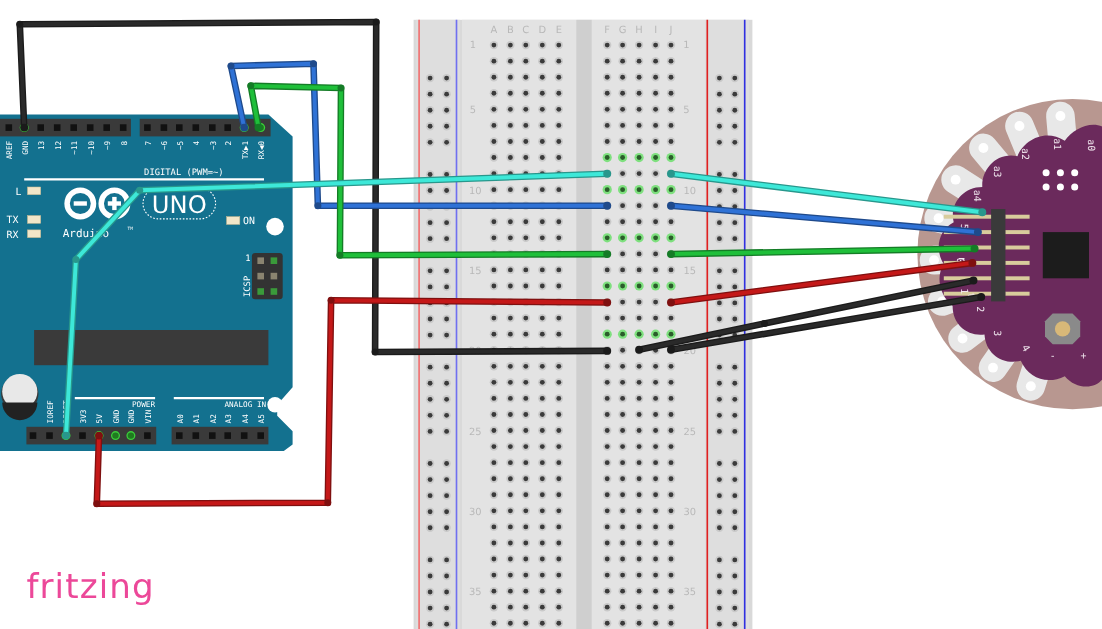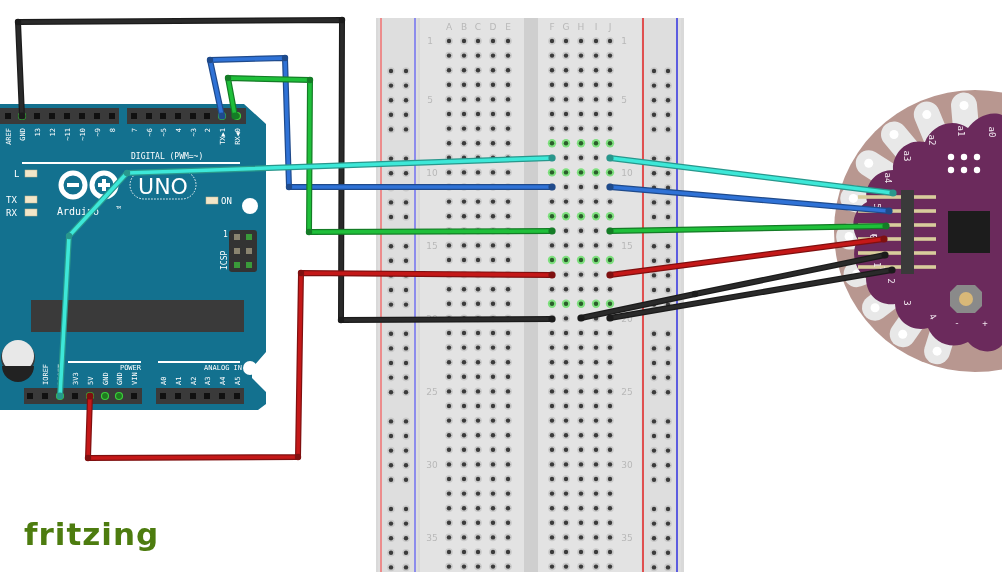--- a/index.html
+++ b/index.html
@@ -1,21 +1,21 @@
 <!DOCTYPE html>
 <html><head>
 <meta charset="utf-8">
 <style>
   html,body{margin:0;padding:0;background:#ffffff;}
   body{width:1002px;height:572px;overflow:hidden;position:relative;font-family:"DejaVu Sans",sans-serif;}
   #canvas{position:absolute;left:0;top:0;}
   .lbl{font-family:"DejaVu Sans Mono",monospace;fill:#ffffff;}
   .bb-lbl{font-family:"DejaVu Sans",sans-serif;fill:#b8b8b8;font-size:9px;}
   .lp-lbl{font-family:"DejaVu Sans Mono",monospace;fill:#f0e6ee;font-size:9px;}
-  #fritzing{position:absolute;left:24px;top:516px;font-family:"DejaVu Sans",sans-serif;font-size:31px;color:#4d7c0f;letter-spacing:1px;font-weight:bold;}
+  #fritzing{position:absolute;left:24px;top:516px;font-family:"DejaVu Sans",sans-serif;font-size:31px;color:#ec4899;letter-spacing:1px;}
 </style>
 </head>
 <body>
 
 <svg id="canvas" width="1002" height="572" viewBox="0 0 1002 572">
 
   <g id="breadboard">
     <rect x="376" y="18" width="308" height="556" fill="#d9d9d9"></rect>
     <rect x="378" y="18" width="40" height="556" fill="#dedede"></rect>
     <rect x="420" y="18" width="104" height="556" fill="#e3e3e3"></rect>

